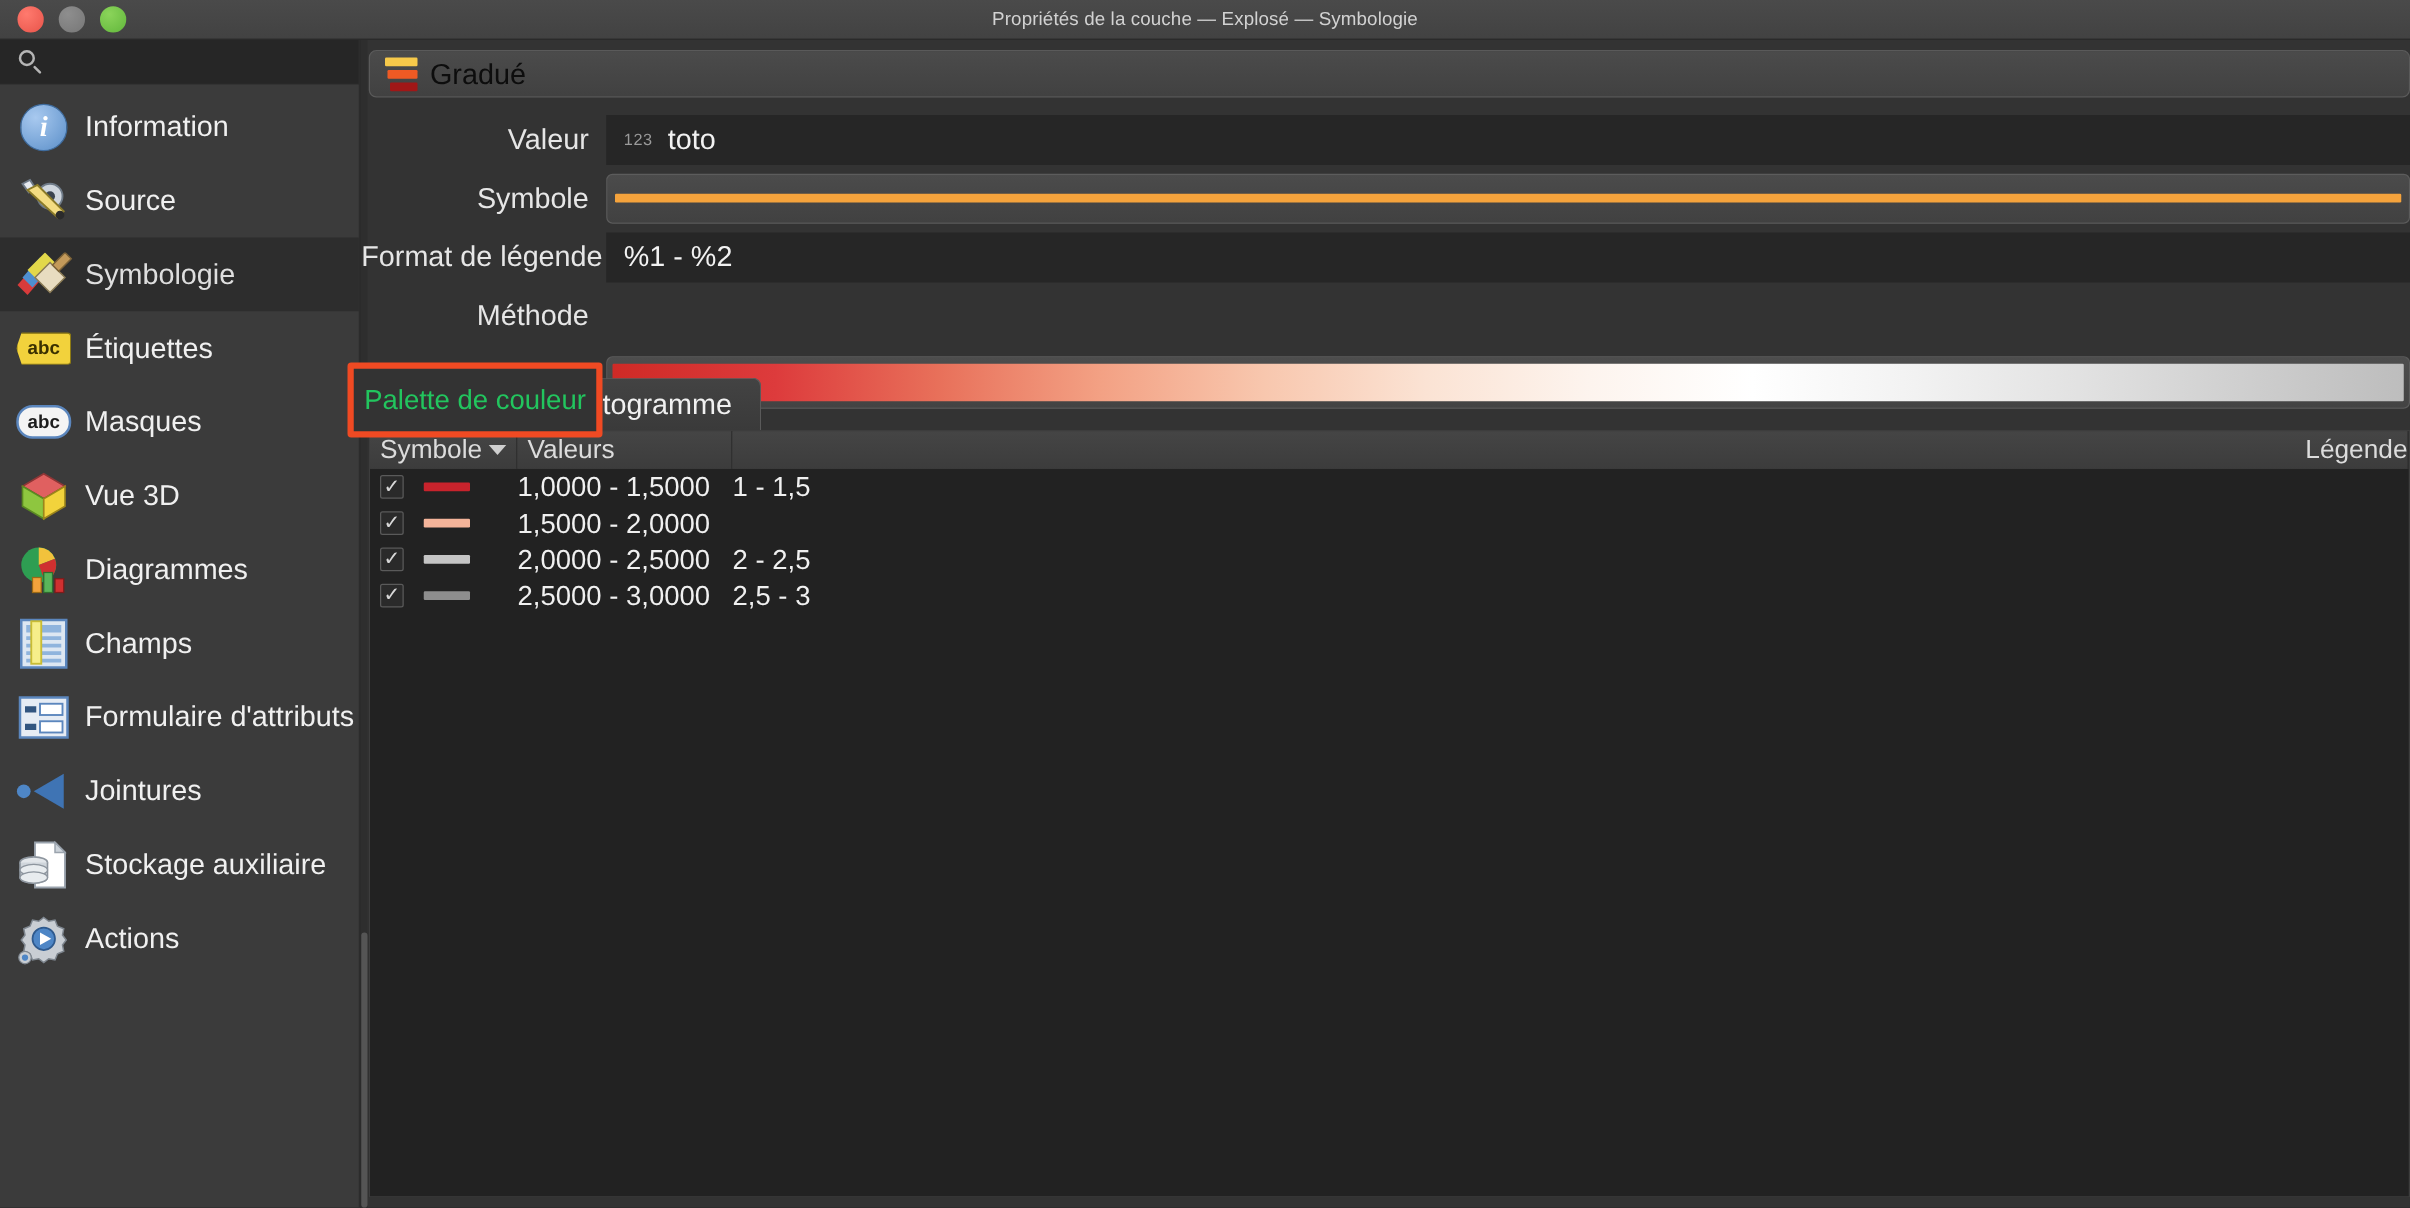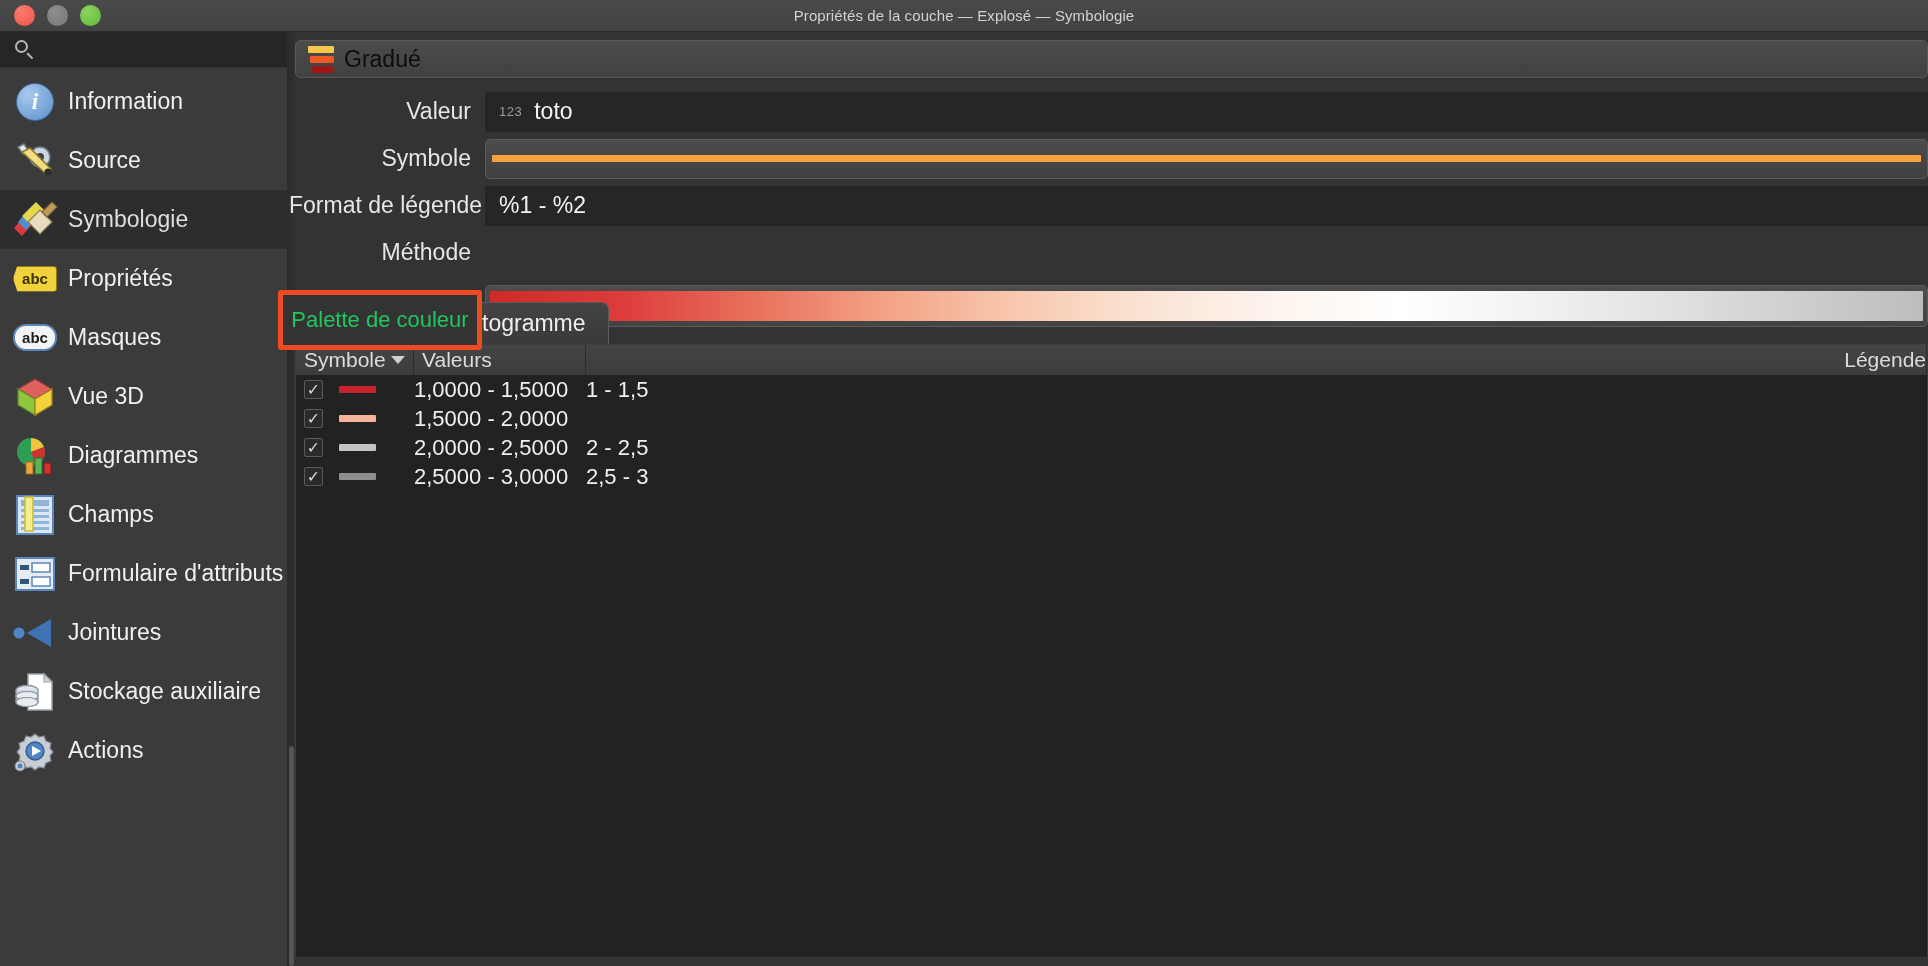--- a/index.html
+++ b/index.html
@@ -275,21 +275,21 @@
           <path d="M30 10 L40 0 L45 5 L35 15z" fill="#c49a5a" stroke="#7c6238" stroke-width="1.2"></path>
         </svg>
       </span>
       <span class="nav-label">Symbologie</span>
     </div>
 
     <div class="nav-item">
       <span class="nav-icon">
         <span class="ic-abc-y">abc</span>
       </span>
-      <span class="nav-label">Propriétés</span>
+      <span class="nav-label">Étiquettes</span>
     </div>
 
     <div class="nav-item">
       <span class="nav-icon">
         <span class="ic-abc-w">abc</span>
       </span>
       <span class="nav-label">Masques</span>
     </div>
 
     <div class="nav-item">

